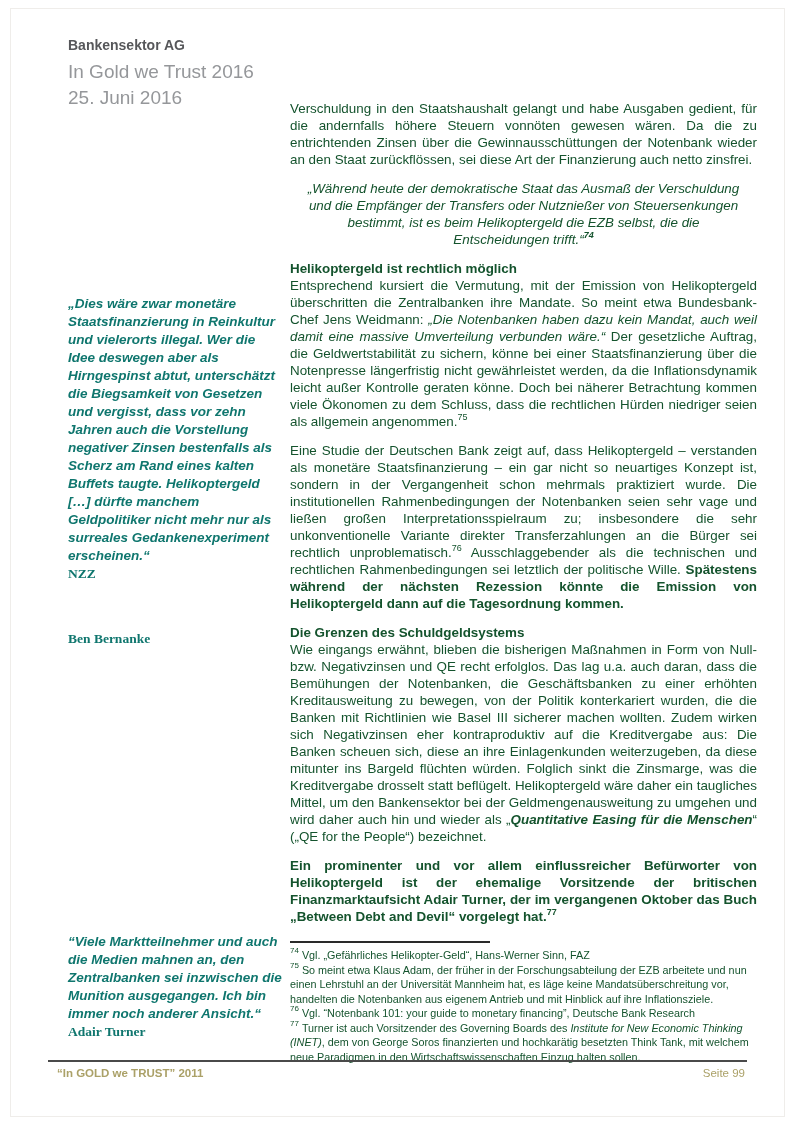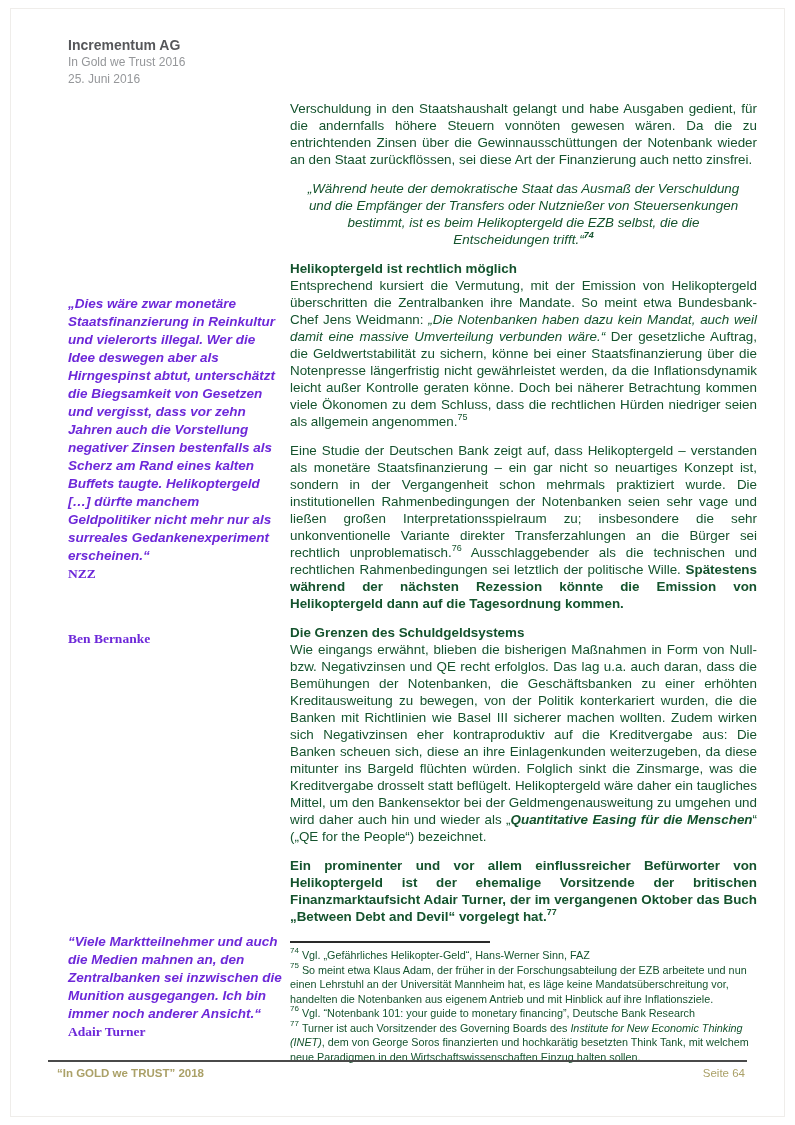--- a/index.html
+++ b/index.html
@@ -2,24 +2,24 @@
 <html><head>
 <meta charset="utf-8">
 <style>
   html,body{margin:0;padding:0;background:#fff;}
   .page{position:relative;width:795px;height:1125px;background:#ffffff;overflow:hidden;
         font-family:"Liberation Sans",sans-serif;color:#262626;}
   .page-border{position:absolute;left:10px;top:8px;right:10px;bottom:8px;border:1px solid #efedea;pointer-events:none;}
 
   .doc-header{position:absolute;left:68px;top:36px;}
   .company{font-size:14px;font-weight:bold;color:#56575a;line-height:18px;}
-  .hdr-line{font-size:12px;color:#95979a;line-height:17px;}
+  .hdr-line{font-size:19px;color:#95979a;line-height:17px;margin-top:9px;}
 
   .sidebar{position:absolute;left:68px;top:0;width:217px;}
-  .squote{position:absolute;width:217px;font-size:13.5px;line-height:18px;font-weight:bold;font-style:italic;color:#6d28d9;}
+  .squote{position:absolute;width:217px;font-size:13.5px;line-height:18px;font-weight:bold;font-style:italic;color:#0f766e;}
   .squote .attr{font-style:normal;font-family:Liberation Serif, serif;}
   .sq0{top:295px}.sq1{top:630px}.sq2{top:933px}
 
   .main{position:absolute;left:290px;top:100px;width:467px;font-size:13.4px;line-height:17px;text-align:justify;color:#14532d;}
   .blk-p{margin:0 0 12px;}
   .blk-quote{margin:2px 8px 12px;font-style:italic;text-align:center;}
   .blk-h{font-weight:bold;text-align:left;margin:0;}
   .seg-b{font-weight:bold;}
   .seg-i{font-style:italic;}
   .seg-sup{font-size:9px;vertical-align:top;position:relative;top:-1px;line-height:10px;}
@@ -33,21 +33,21 @@
   .footer-left{position:absolute;left:57px;top:1067px;font-size:11.5px;font-weight:bold;color:#aba168;}
   .footer-right{position:absolute;right:50px;top:1067px;font-size:11.5px;color:#aba168;}
 </style>
 </head>
 <body>
 
 <div class="page">
   <div class="page-border"></div>
 
   <div class="doc-header">
-    <div class="company">Incrementum AG</div>
+    <div class="company">Bankensektor AG</div>
     <div class="hdr-line">In Gold we Trust 2016</div>
     <div class="hdr-line">25. Juni 2016</div>
   </div>
 
   <div class="sidebar">
       <div class="squote sq0">
         <div>„Dies wäre zwar monetäre Staatsfinanzierung in Reinkultur und vielerorts illegal. Wer die Idee deswegen aber als Hirngespinst abtut, unterschätzt die Biegsamkeit von Gesetzen und vergisst, dass vor zehn Jahren auch die Vorstellung negativer Zinsen bestenfalls als Scherz am Rand eines kalten Buffets taugte. Helikoptergeld […] dürfte manchem Geldpolitiker nicht mehr nur als surreales Gedankenexperiment erscheinen.“</div>
         <div class="attr">NZZ</div>
       </div>
       <div class="squote sq1">
@@ -71,15 +71,15 @@
       <div class="fn-sep"></div>
       <div class="footnotes">
         <div class="fn-row"><span class="fn-marker">74</span><span>Vgl. „Gefährliches Helikopter-Geld“, Hans-Werner Sinn, FAZ</span></div>
         <div class="fn-row"><span class="fn-marker">75</span><span>So meint etwa Klaus Adam, der früher in der Forschungsabteilung der EZB arbeitete und nun einen Lehrstuhl an der Universität Mannheim hat, es läge keine Mandatsüberschreitung vor, handelten die Notenbanken aus eigenem Antrieb und mit Hinblick auf ihre Inflationsziele.</span></div>
         <div class="fn-row"><span class="fn-marker">76</span><span>Vgl. “Notenbank 101: your guide to monetary financing”, Deutsche Bank Research</span></div>
         <div class="fn-row"><span class="fn-marker">77</span><span>Turner ist auch Vorsitzender des Governing Boards des </span><span class="seg-i">Institute for New Economic Thinking (INET)</span><span>, dem von George Soros finanzierten und hochkarätig besetzten Think Tank, mit welchem neue Paradigmen in den Wirtschaftswissenschaften Einzug halten sollen.</span></div>
       </div>
     </div>
 
   <div class="footer-rule"></div>
-  <div class="footer-left">“In GOLD we TRUST” 2018</div>
-  <div class="footer-right">Seite 64</div>
+  <div class="footer-left">“In GOLD we TRUST” 2011</div>
+  <div class="footer-right">Seite 99</div>
 </div>
 
 </body></html>

